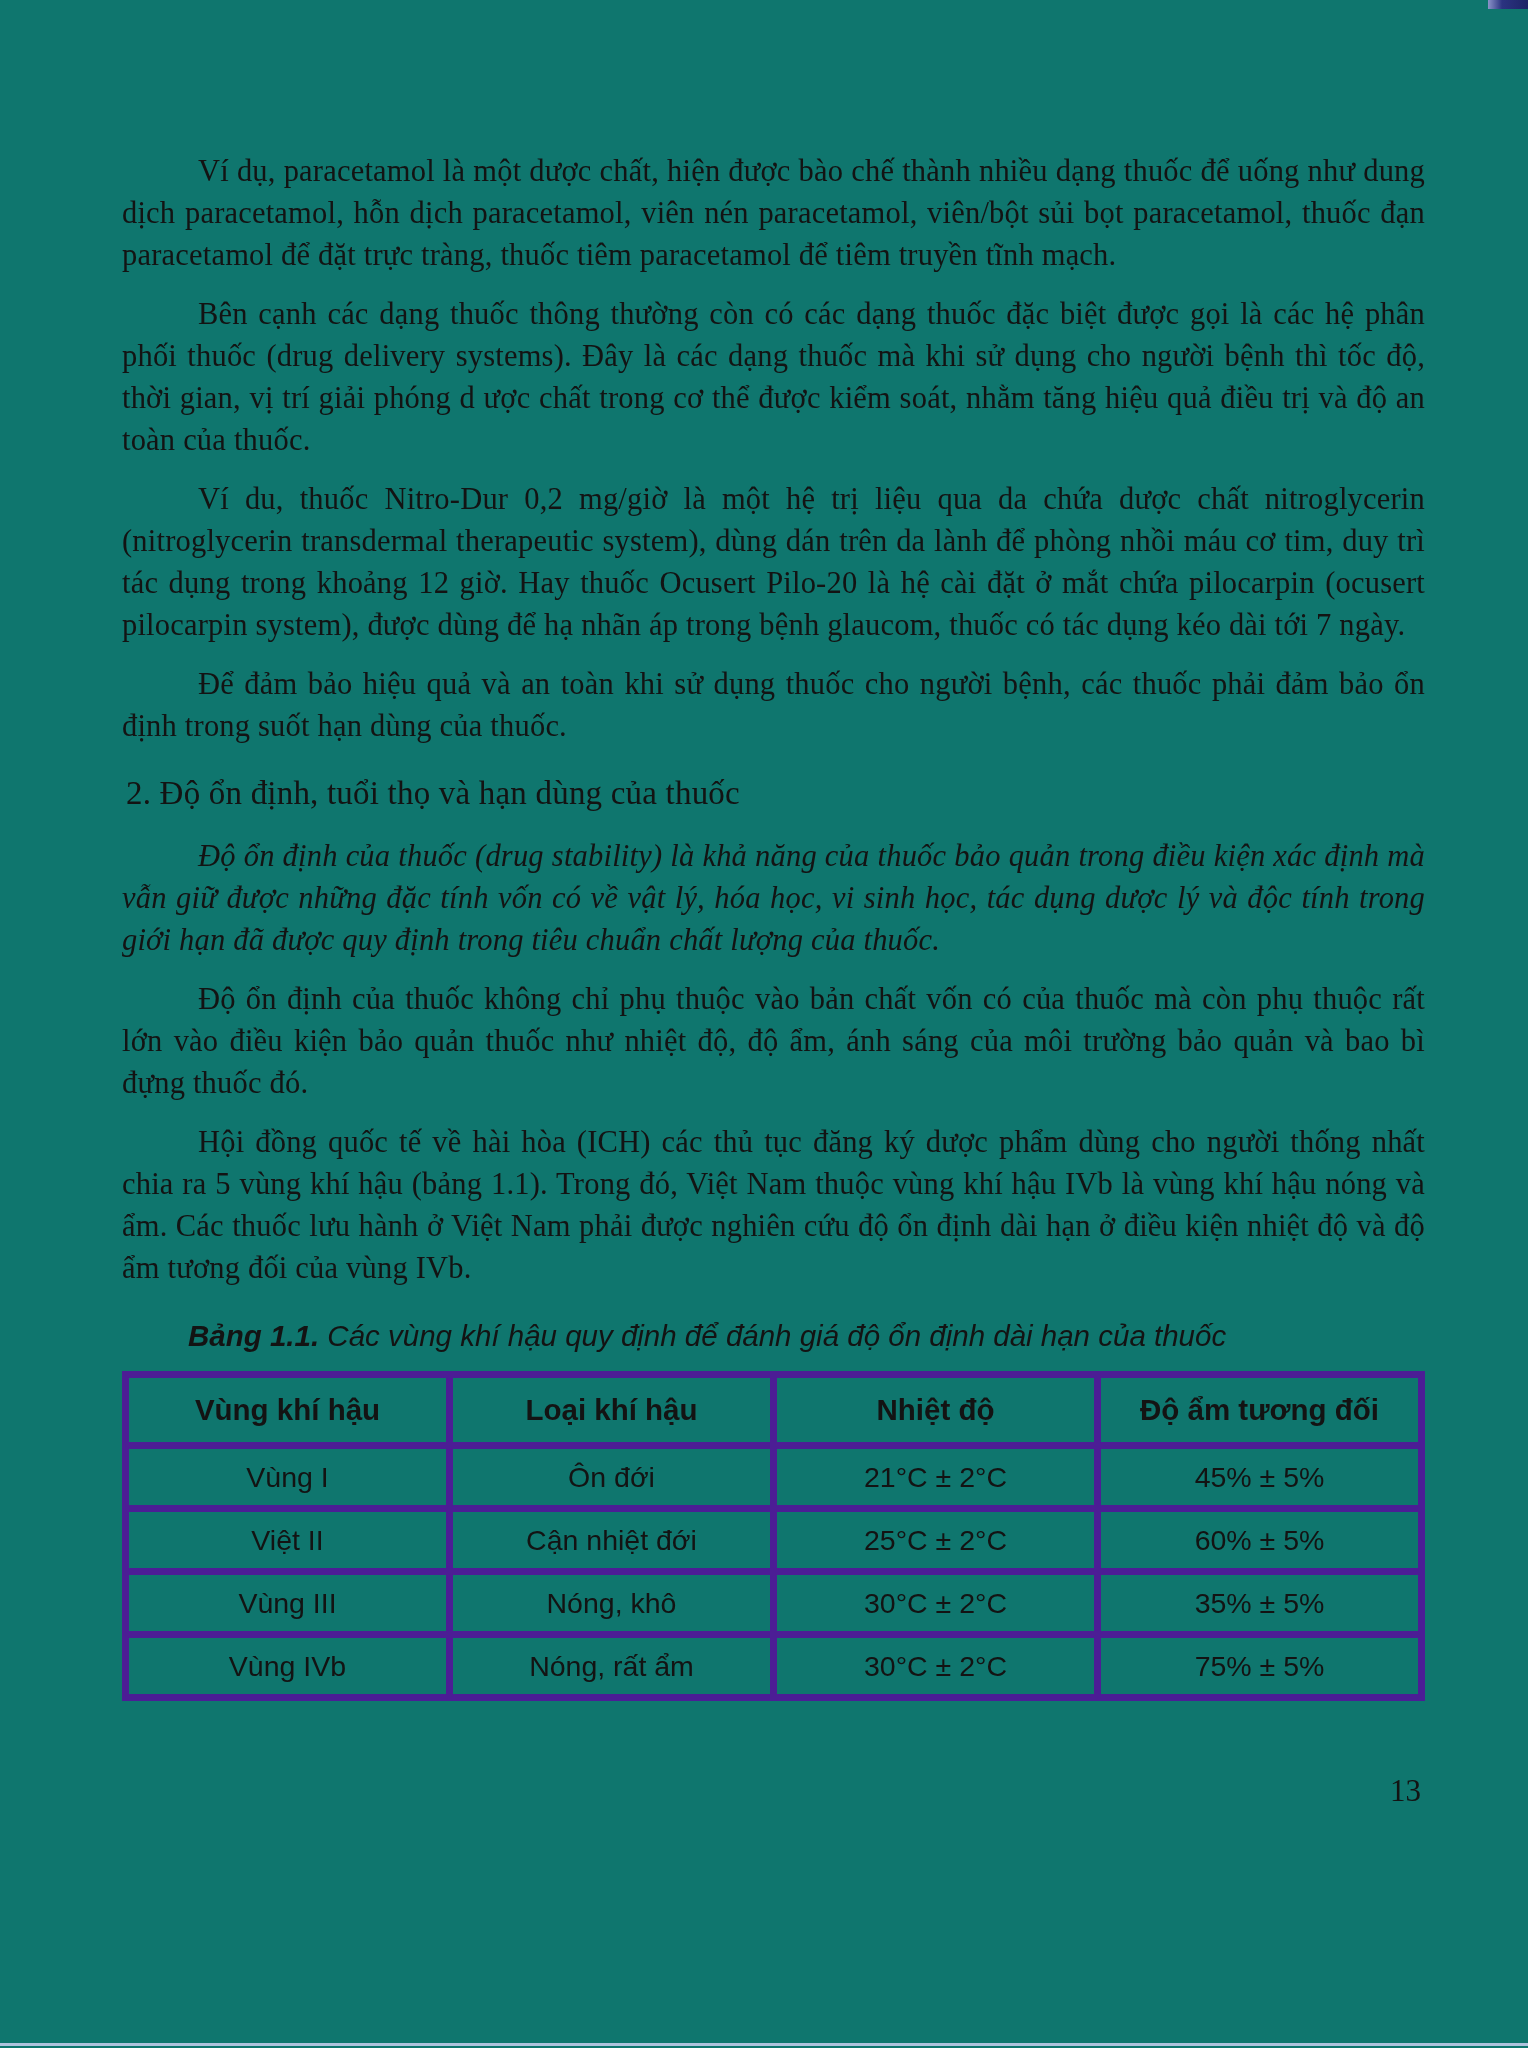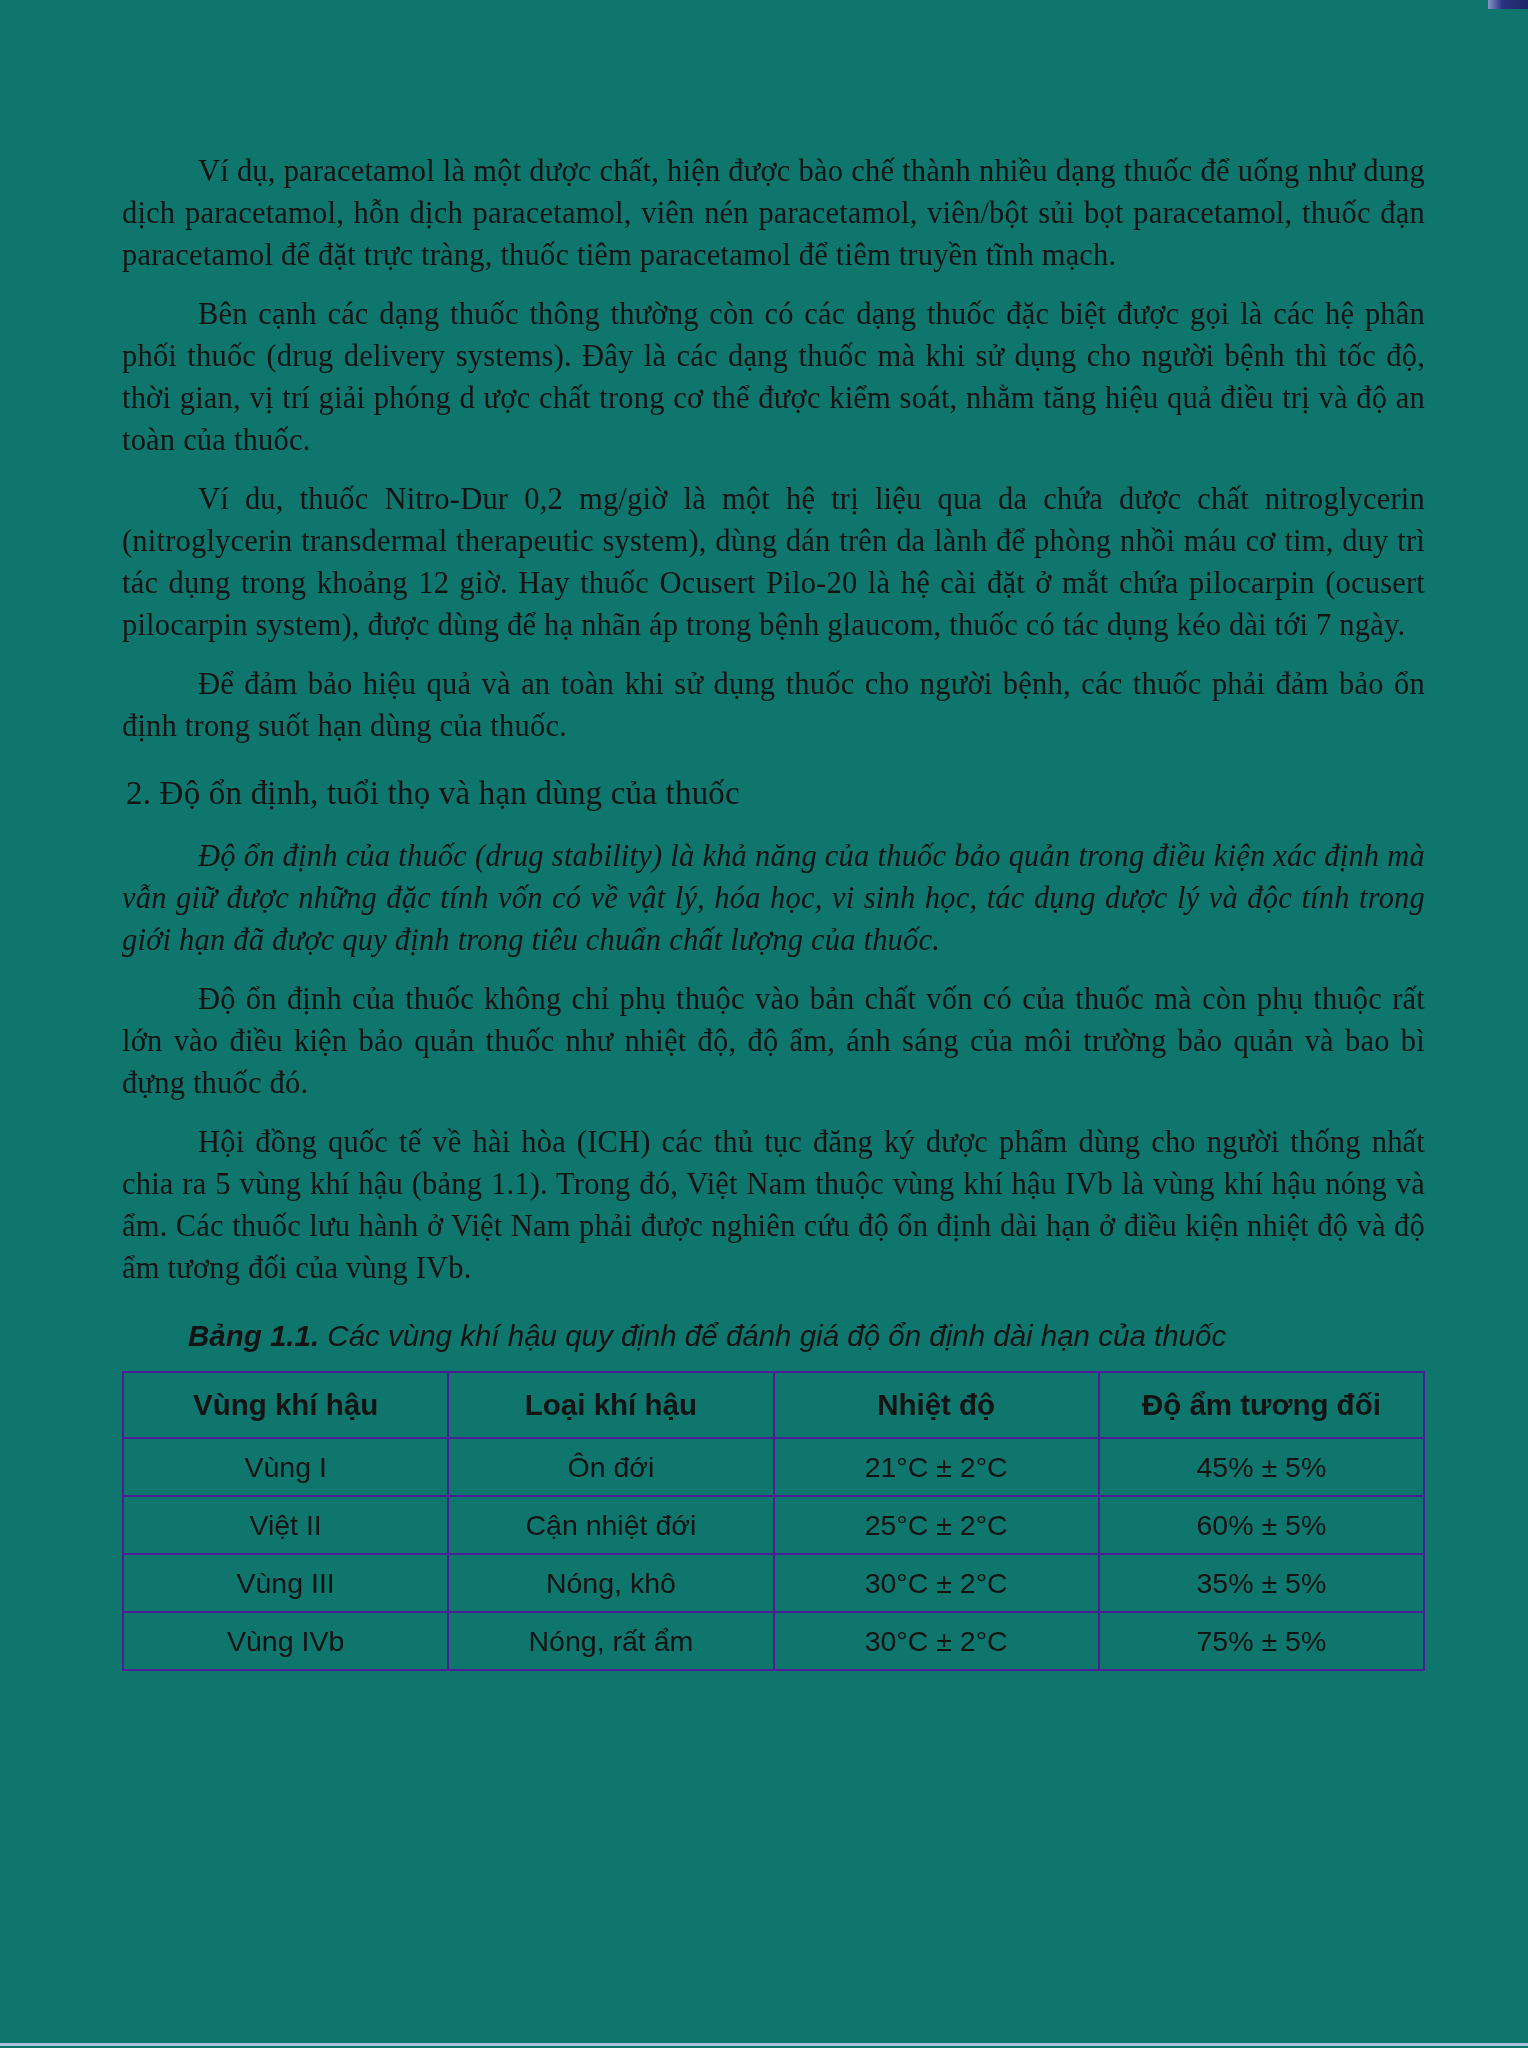--- a/index.html
+++ b/index.html
@@ -58,21 +58,21 @@
   }
   p.caption .cap-label { font-weight: bold; }
   table.climate {
     width: 100%;
     border-collapse: collapse;
     font-family: "Liberation Sans", sans-serif;
     font-size: 28.5px;
     table-layout: fixed;
   }
   table.climate th, table.climate td {
-    border: 2px solid #4c1d95;
+    border: 7px solid #4c1d95;
     text-align: center;
     vertical-align: middle;
   }
   table.climate th {
     font-weight: bold;
     height: 62px;
     font-size: 29.5px;
   }
   table.climate td { height: 54px; }
   .page-number {
@@ -141,18 +141,19 @@
         </tr>
         <tr>
           <td>Vùng IVb</td>
           <td>Nóng, rất ẩm</td>
           <td>30°C ± 2°C</td>
           <td>75% ± 5%</td>
         </tr>
       </tbody>
     </table>
 
+    <div class="page-number">13</div>
 
   </div>
 
   <div class="bottom-edge"></div>
 
 </div>
 
 </body></html>

